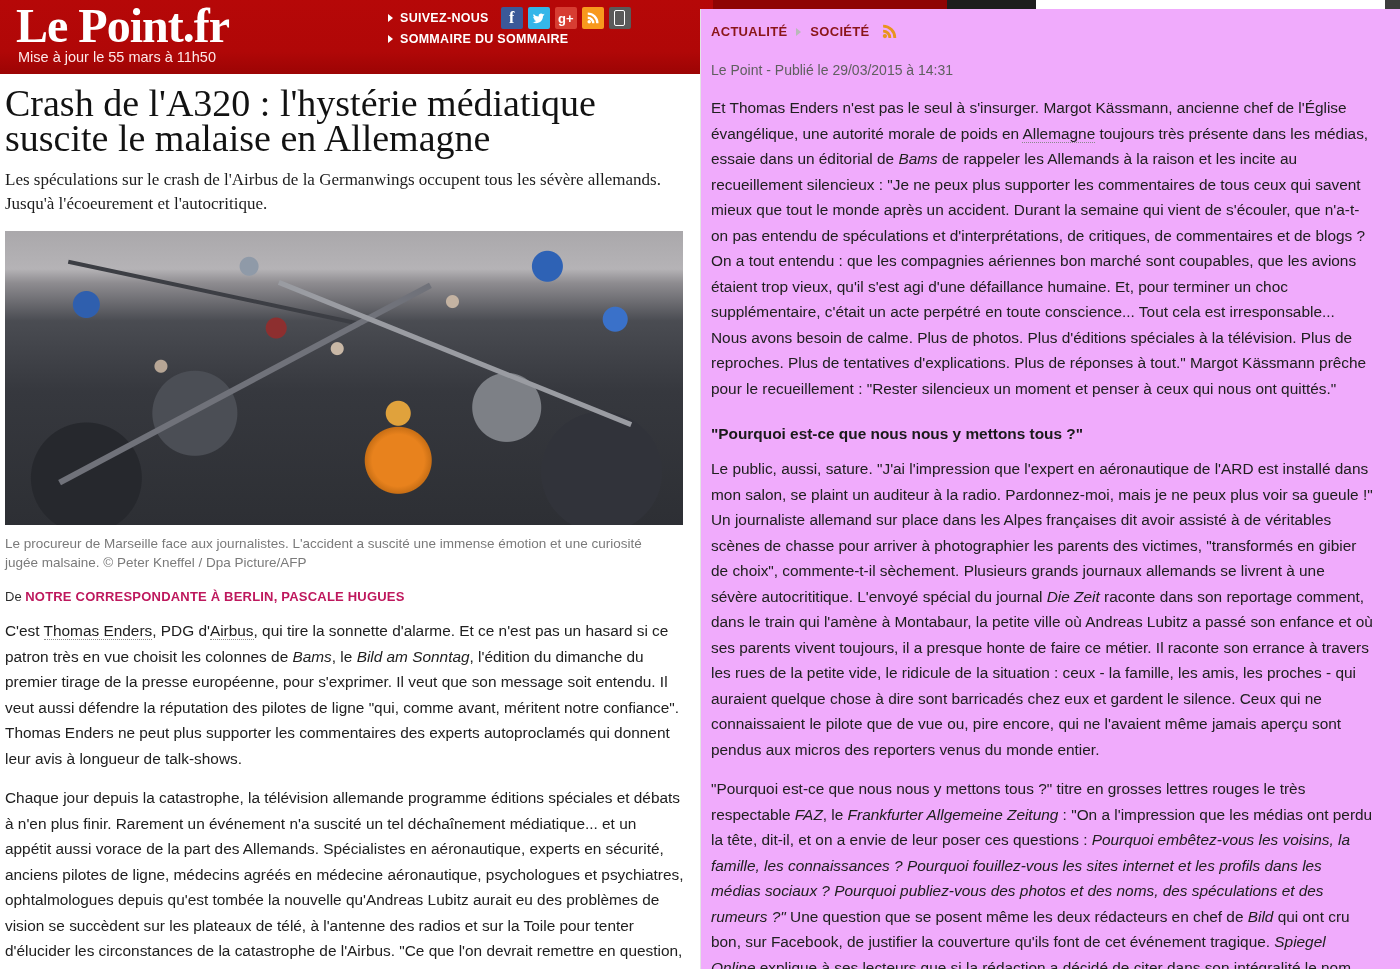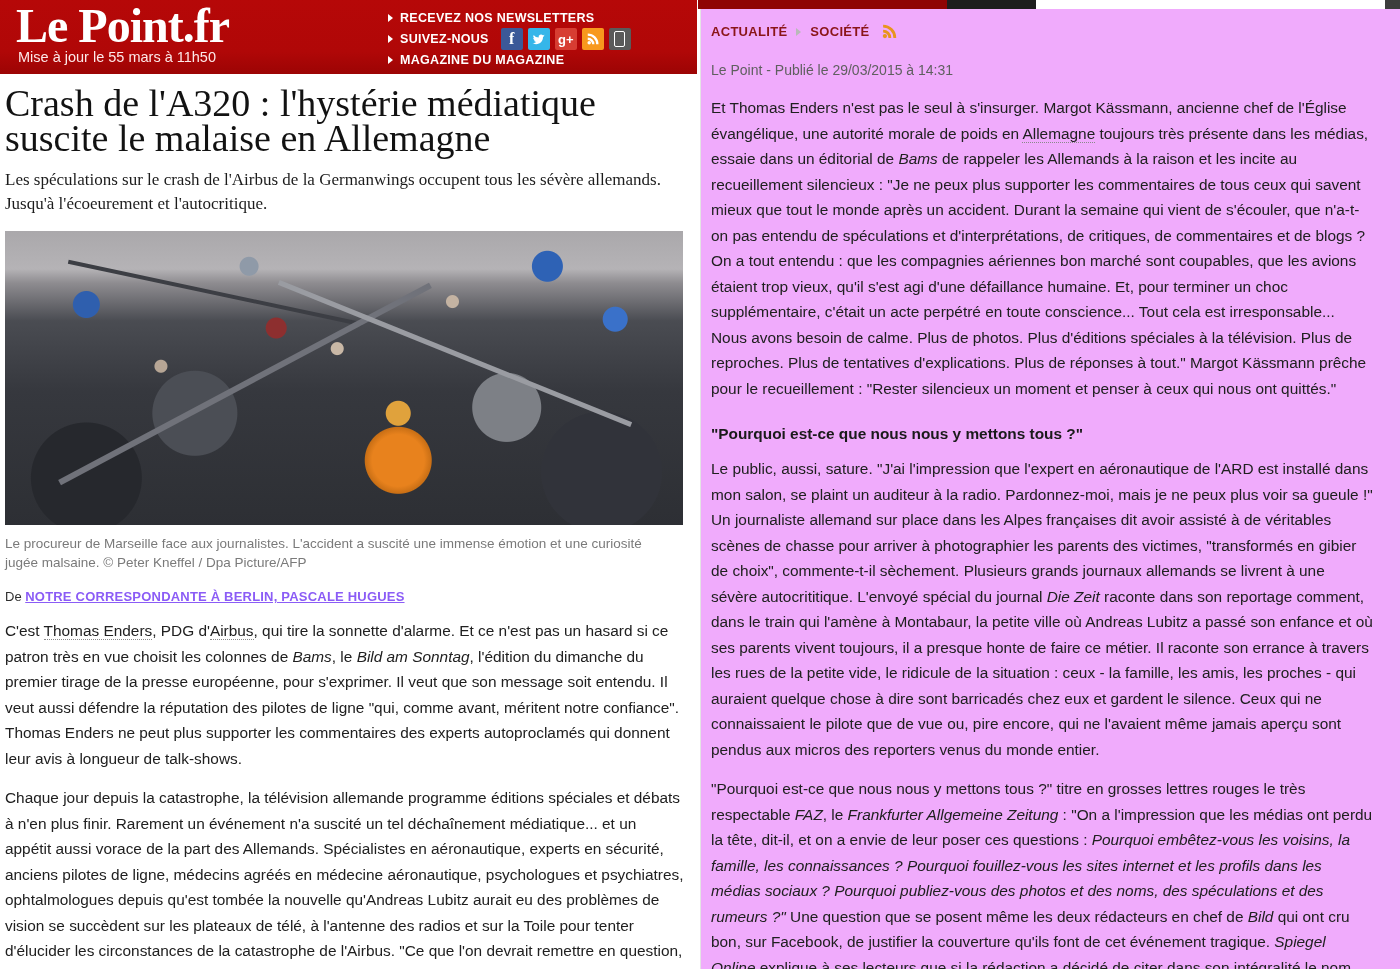--- a/index.html
+++ b/index.html
@@ -10,21 +10,21 @@
     -webkit-font-smoothing:antialiased;
   }
   
   .strip{position:absolute;top:0;height:9px;}
   .strip-red{left:698px;width:249px;background:#8f0404;}
   .strip-dark{left:947px;width:89px;background:#1d1d1d;}
   .side-band{position:absolute;top:0;right:0;width:15px;height:969px;background:#3d3d3d;}
 
   
   .left-col{position:absolute;left:0;top:0;width:697px;height:969px;background:#fff;}
-  .masthead{position:relative;width:697px;height:74px;background:linear-gradient(180deg,#b60808 0,#b00707 70%,#9c0404 100%);}
+  .masthead{position:relative;width:697px;height:74px;background:linear-gradient(180deg,#b60808 0,#b00707 70%,#9c0404 100%);padding-left:16px;}
   .logo{position:absolute;left:16px;top:-2px;color:#fff;
         font-family:"Liberation Serif","DejaVu Serif",serif;font-weight:bold;
         font-size:48px;letter-spacing:-1px;cursor:pointer;}
   .updated{position:absolute;left:18px;top:49px;color:#fde9e9;font-size:14.5px;}
   .mast-nav{position:absolute;left:388px;top:8px;width:300px;}
   .nav-row{display:flex;align-items:center;height:20px;margin-bottom:1px;cursor:pointer;}
   .tri{width:0;height:0;border-left:5px solid #fff;border-top:4px solid transparent;border-bottom:4px solid transparent;margin-right:7px;flex:none;}
   .nav-label{color:#fff;font-size:12.5px;font-weight:bold;letter-spacing:.3px;}
   .social-row{display:flex;align-items:center;gap:5px;margin-left:12px;}
   .sicon{width:22px;height:22px;border-radius:2px;display:flex;align-items:center;justify-content:center;cursor:pointer;}
@@ -59,21 +59,21 @@
       radial-gradient(circle at 12% 84%, #26282d 0 55px, rgba(0,0,0,0) 56px),
       radial-gradient(circle at 88% 82%, #31333a 0 60px, rgba(0,0,0,0) 61px),
       linear-gradient(180deg,#aaa8ab 0,#b5b3b6 38px,#8e8c90 52px,#4a4c52 90px,#36383e 160px,#2d2f34 294px);
   }
   .pole{position:absolute;background:#70727a;}
   .pole1{width:420px;height:6px;left:30px;top:150px;transform:rotate(-28deg);}
   .pole2{width:380px;height:5px;left:260px;top:120px;transform:rotate(22deg);background:#9a9ca2;}
   .pole3{width:300px;height:4px;left:60px;top:60px;transform:rotate(12deg);background:#3c3e44;}
   .caption{margin:9px 14px 0 0;color:#7a7a7a;font-size:13.5px;line-height:19px;max-width:676px;}
   .byline{margin:17px 0 0 0;font-size:13px;color:#2e2e2e;}
-  .byline b{color:#8b5cf6;letter-spacing:.2px;text-decoration:underline;}
+  .byline b{color:#be185d;letter-spacing:.2px;}
   .body-copy{margin-top:14px;max-width:680px;}
   .para{margin:0 0 14px 0;color:#202020;font-size:15.4px;line-height:25.5px;}
   .para em{font-style:italic;margin-top:20px;}
   .dlink{color:#202020;border-bottom:1px dotted #8a8a8a;cursor:pointer;}
   .subhead{margin:24px 0 13px 0;font-size:15.4px;color:#1a1a1a;font-weight:bold;}
 
   
   .panel{position:absolute;left:700px;top:9px;width:804px;height:960px;background:#f0abfc;
          border-left:1px solid #e4e4e4;border-right:1px solid #c9c9c9;box-sizing:border-box;
          padding:14px 14px 0 10px;}
@@ -95,24 +95,20 @@
 
 <div class="left-col">
 
   <div class="masthead">
     <div class="logo">Le Point.fr</div>
     <div class="updated">Mise à jour le 55 mars à 11h50</div>
 
     <div class="mast-nav">
       <div class="nav-row">
         <span class="tri"></span>
-        <span class="nav-label">RECEVEZ NOS NEWSLETTERS</span>
-      </div>
-      <div class="nav-row">
-        <span class="tri"></span>
         <span class="nav-label">SUIVEZ-NOUS</span>
         <span class="social-row">
           <span class="sicon fb">f</span>
           <span class="sicon tw">
             <svg width="15" height="15" viewBox="0 0 24 24">
                 <path fill="#ffffff" d="M22 5.8c-.7.3-1.5.5-2.2.6.8-.5 1.4-1.2 1.7-2.1-.8.4-1.6.8-2.5 1a3.9 3.9 0 0 0-6.7 3.5A11 11 0 0 1 4.2 4.6a3.9 3.9 0 0 0 1.2 5.2c-.6 0-1.2-.2-1.8-.5v.1c0 1.9 1.3 3.4 3.1 3.8-.6.2-1.2.2-1.8.1.5 1.6 2 2.7 3.6 2.7A7.9 7.9 0 0 1 2 17.7a11 11 0 0 0 6 1.8c7.2 0 11.2-6 11.2-11.2v-.5c.8-.6 1.4-1.3 1.9-2z"></path>
               </svg>
           </span>
           <span class="sicon gp">g+</span>
           <span class="sicon rss">
@@ -122,21 +118,21 @@
                 <path d="M3 2.5A18.5 18.5 0 0 1 21.5 21h-4A14.5 14.5 0 0 0 3 6.5z" fill="#fff"></path>
               </svg>
           </span>
           <span class="sicon mob">
               <span class="phone-glyph"></span>
             </span>
         </span>
       </div>
       <div class="nav-row">
         <span class="tri"></span>
-        <span class="nav-label">MAGAZINE DU MAGAZINE</span>
+        <span class="nav-label">SOMMAIRE DU SOMMAIRE</span>
       </div>
     </div>
   </div>
 
   <div class="article">
     <h1 class="headline">Crash de l'A320 : l'hystérie médiatique suscite le malaise en Allemagne</h1>
     <p class="standfirst">Les spéculations sur le crash de l'Airbus de la Germanwings occupent tous les sévère allemands. Jusqu'à l'écoeurement et l'autocritique.</p>
 
     <div class="photo">
       <div class="pole pole3"></div>

